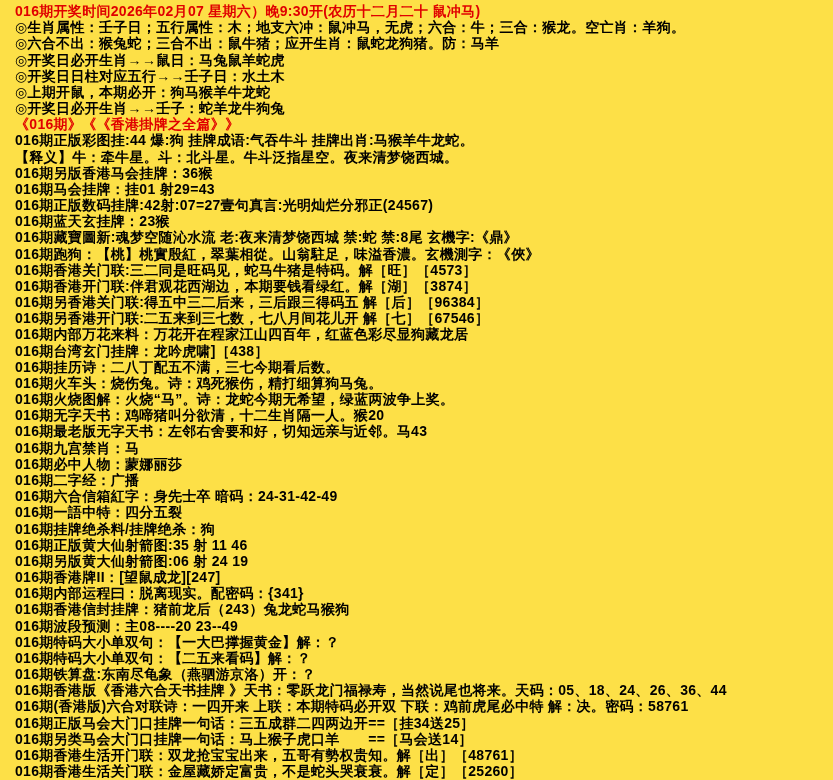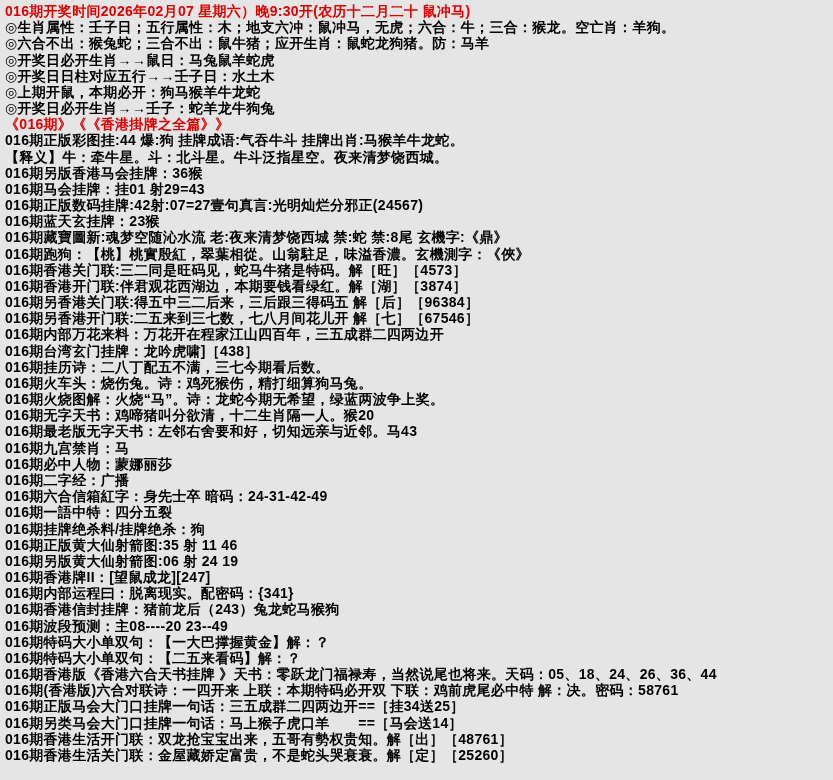--- a/index.html
+++ b/index.html
@@ -7,26 +7,26 @@
     padding: 0;
     width: 833px;
     height: 780px;
     background: #ffffff;
     overflow: hidden;
   }
   .page {
     box-sizing: border-box;
     width: 833px;
     height: 780px;
-    padding: 3px 6px 0 5px;
+    padding: 3px 6px 0 15px;
     font-family: "Liberation Sans", "DejaVu Sans", sans-serif;
     font-weight: bold;
     font-size: 14px;
     color: #000000;
-    background: #e5e5e5;
+    background: #fde047;
   }
   .line {
     height: 16.18px;
     line-height: 16.18px;
     white-space: nowrap;
     letter-spacing: 0.3px;
   }
   .line.red { color: #e00000; }
 </style>
 </head>
@@ -47,41 +47,42 @@
       <div class="line">016期另版香港马会挂牌：36猴</div>
       <div class="line">016期马会挂牌：挂01 射29=43</div>
       <div class="line">016期正版数码挂牌:42射:07=27壹句真言:光明灿烂分邪正(24567)</div>
       <div class="line">016期蓝天玄挂牌：23猴</div>
       <div class="line">016期藏寶圖新:魂梦空随沁水流 老:夜来清梦饶西城 禁:蛇 禁:8尾 玄機字:《鼎》</div>
       <div class="line">016期跑狗：【桃】桃實殷紅，翠葉相從。山翁駐足，味溢香濃。玄機測字：《俠》</div>
       <div class="line">016期香港关门联:三二同是旺码见，蛇马牛猪是特码。解［旺］［4573］</div>
       <div class="line">016期香港开门联:伴君观花西湖边，本期要钱看绿红。解［湖］［3874］</div>
       <div class="line">016期另香港关门联:得五中三二后来，三后跟三得码五 解［后］［96384］</div>
       <div class="line">016期另香港开门联:二五来到三七数，七八月间花儿开 解［七］［67546］</div>
-      <div class="line">016期内部万花来料：万花开在程家江山四百年，三五成群二四两边开</div>
+      <div class="line">016期内部万花来料：万花开在程家江山四百年，红蓝色彩尽显狗藏龙居</div>
       <div class="line">016期台湾玄门挂牌：龙吟虎啸]［438］</div>
       <div class="line">016期挂历诗：二八丁配五不满，三七今期看后数。</div>
       <div class="line">016期火车头：烧伤兔。诗：鸡死猴伤，精打细算狗马兔。</div>
       <div class="line">016期火烧图解：火烧“马”。诗：龙蛇今期无希望，绿蓝两波争上奖。</div>
       <div class="line">016期无字天书：鸡啼猪叫分欲清，十二生肖隔一人。猴20</div>
       <div class="line">016期最老版无字天书：左邻右舍要和好，切知远亲与近邻。马43</div>
       <div class="line">016期九宫禁肖：马</div>
       <div class="line">016期必中人物：蒙娜丽莎</div>
       <div class="line">016期二字经：广播</div>
       <div class="line">016期六合信箱紅字：身先士卒 暗码：24-31-42-49</div>
       <div class="line">016期一語中特：四分五裂</div>
       <div class="line">016期挂牌绝杀料/挂牌绝杀：狗</div>
       <div class="line">016期正版黄大仙射箭图:35 射 11 46</div>
       <div class="line">016期另版黄大仙射箭图:06 射 24 19</div>
       <div class="line">016期香港牌II：[望鼠成龙][247]</div>
       <div class="line">016期内部运程曰：脱离现实。配密码：{341}</div>
       <div class="line">016期香港信封挂牌：猪前龙后（243）兔龙蛇马猴狗</div>
       <div class="line">016期波段预测：主08----20 23--49</div>
       <div class="line">016期特码大小单双句：【一大巴撑握黄金】解：？</div>
       <div class="line">016期特码大小单双句：【二五来看码】解：？</div>
+      <div class="line">016期铁算盘:东南尽龟象（燕驷游京洛）开：？</div>
       <div class="line">016期香港版《香港六合天书挂牌 》天书：零跃龙门福禄寿，当然说尾也将来。天码：05、18、24、26、36、44</div>
       <div class="line">016期(香港版)六合对联诗：一四开来 上联：本期特码必开双 下联：鸡前虎尾必中特 解：决。密码：58761</div>
       <div class="line">016期正版马会大门口挂牌一句话：三五成群二四两边开==［挂34送25］</div>
       <div class="line">016期另类马会大门口挂牌一句话：马上猴子虎口羊　　==［马会送14］</div>
       <div class="line">016期香港生活开门联：双龙抢宝宝出来，五哥有勢权贵知。解［出］［48761］</div>
       <div class="line">016期香港生活关门联：金屋藏娇定富贵，不是蛇头哭衰衰。解［定］［25260］</div>
     </div>
 </div>
 
 </body></html>

